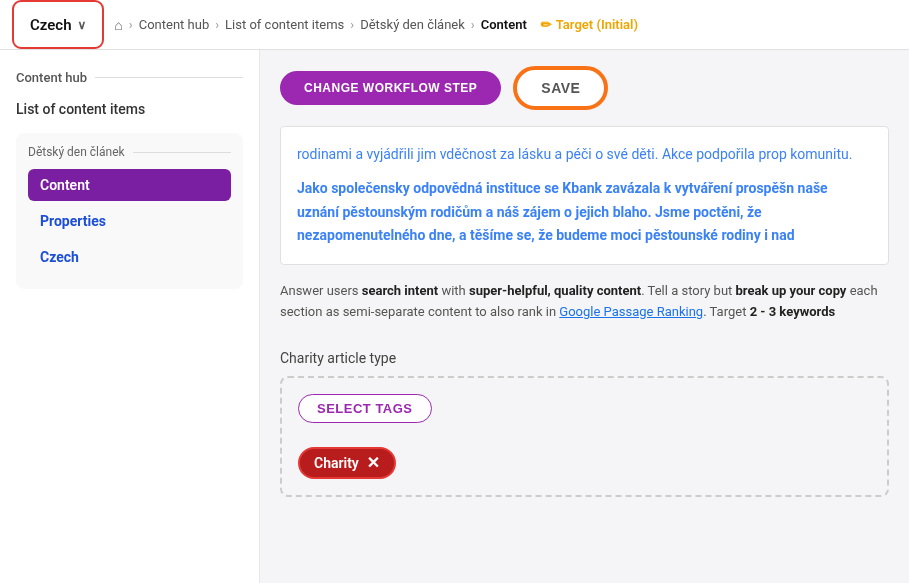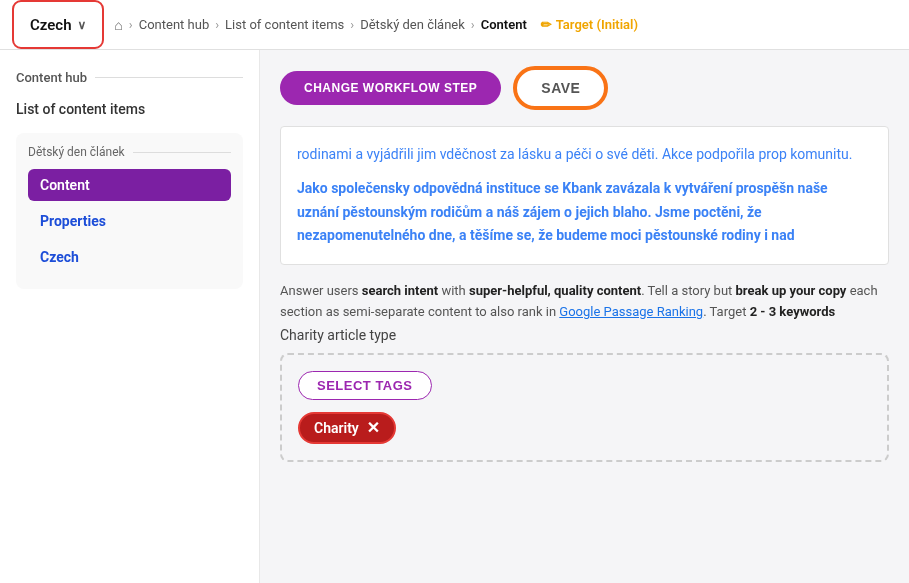--- a/index.html
+++ b/index.html
@@ -210,21 +210,21 @@
     }
     .text-block p:last-child {
       margin-bottom: 0;
       font-weight: bold;
     }
 
     
     .seo-hint {
       font-size: 13px;
       color: #555;
-      margin-bottom: 4px;
+      margin-bottom: 27px;
       line-height: 1.6;
     }
     .seo-hint strong {
       color: #222;
     }
     .seo-hint a {
       color: #1a73e8;
       text-decoration: underline;
     }
 
@@ -236,21 +236,21 @@
       font-size: 14px;
       color: #444;
       margin-bottom: 10px;
     }
     .tags-container {
       border: 2px dashed #ccc;
       border-radius: 8px;
       padding: 16px;
       display: flex;
       flex-direction: column;
-      gap: 12px;
+      gap: 24px;
     }
     .btn-select-tags {
       display: inline-block;
       border: 1.5px solid #9c27b0;
       color: #9c27b0;
       background: #fff;
       border-radius: 20px;
       padding: 6px 18px;
       font-size: 13px;
       font-weight: 600;

